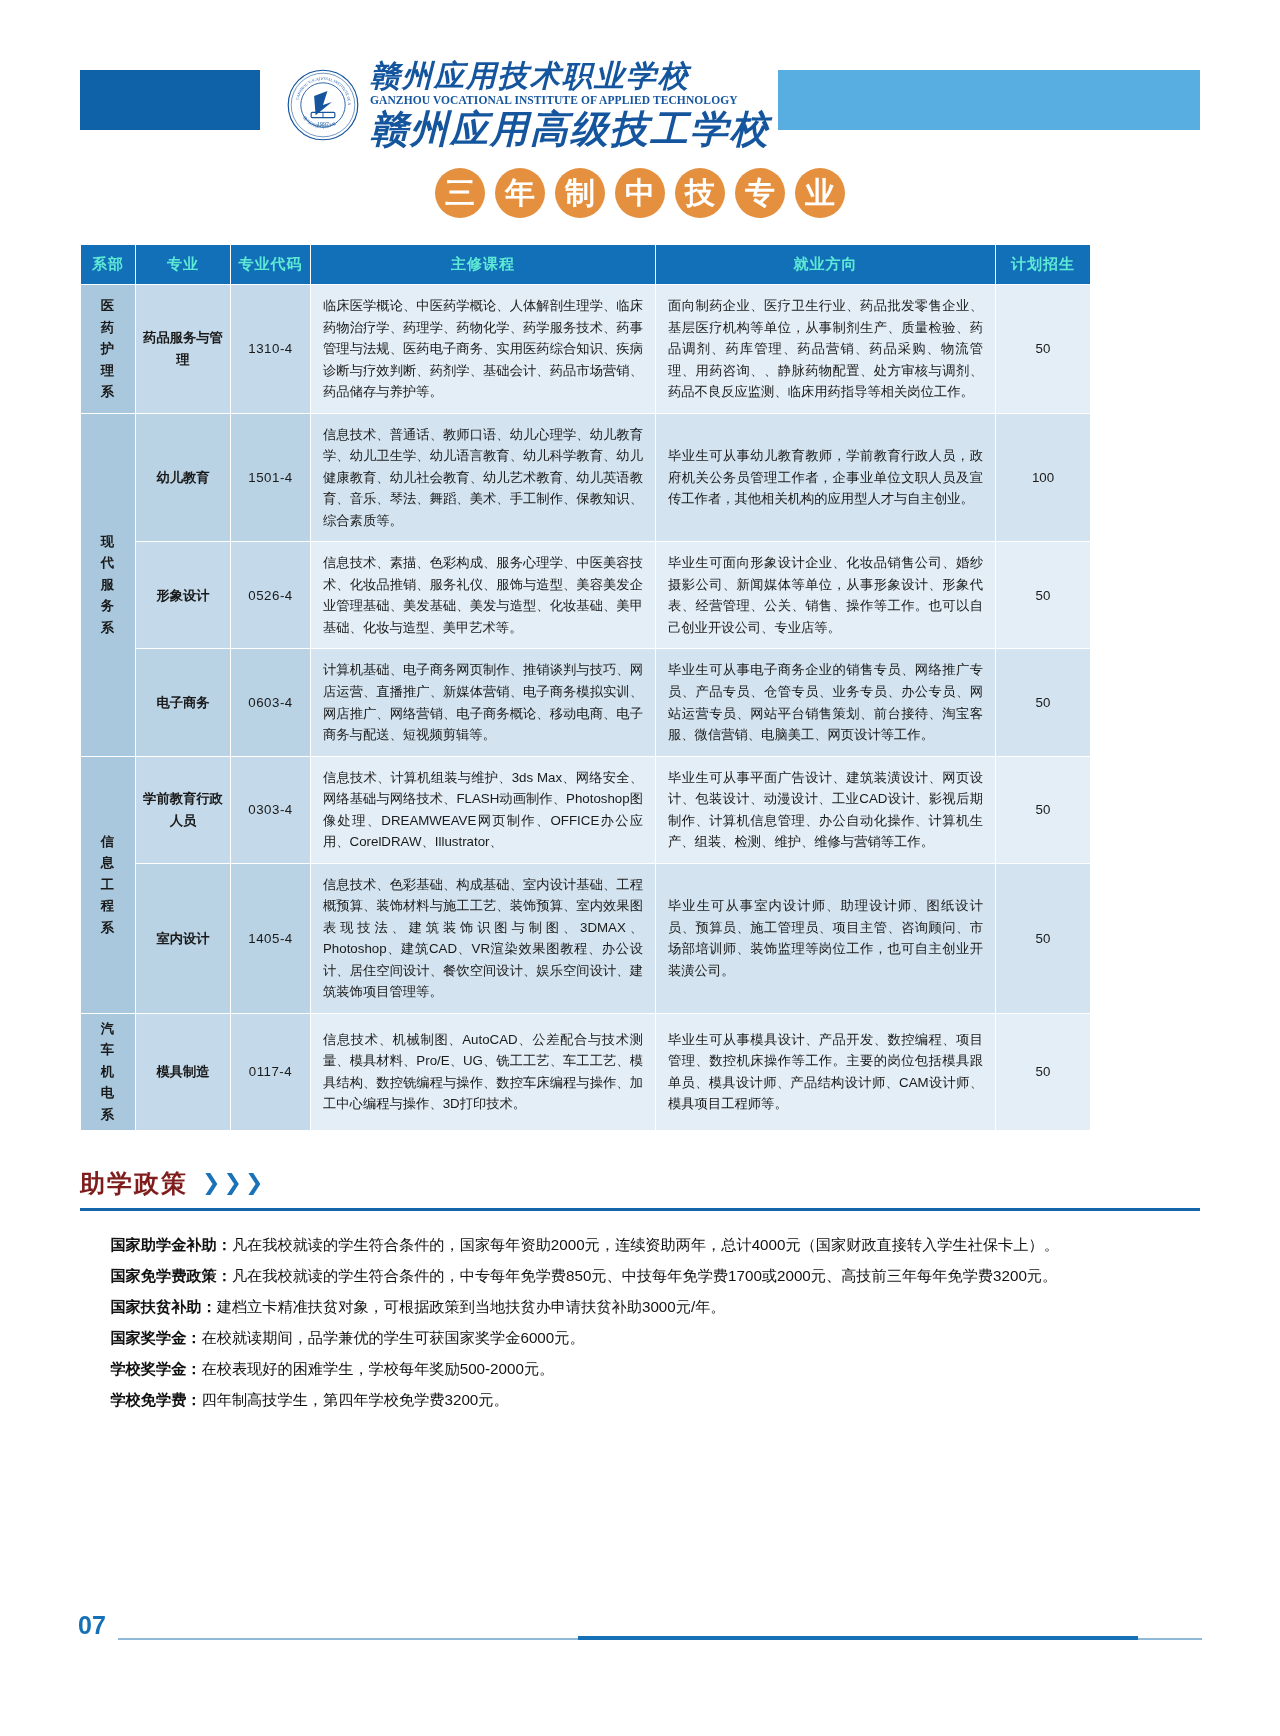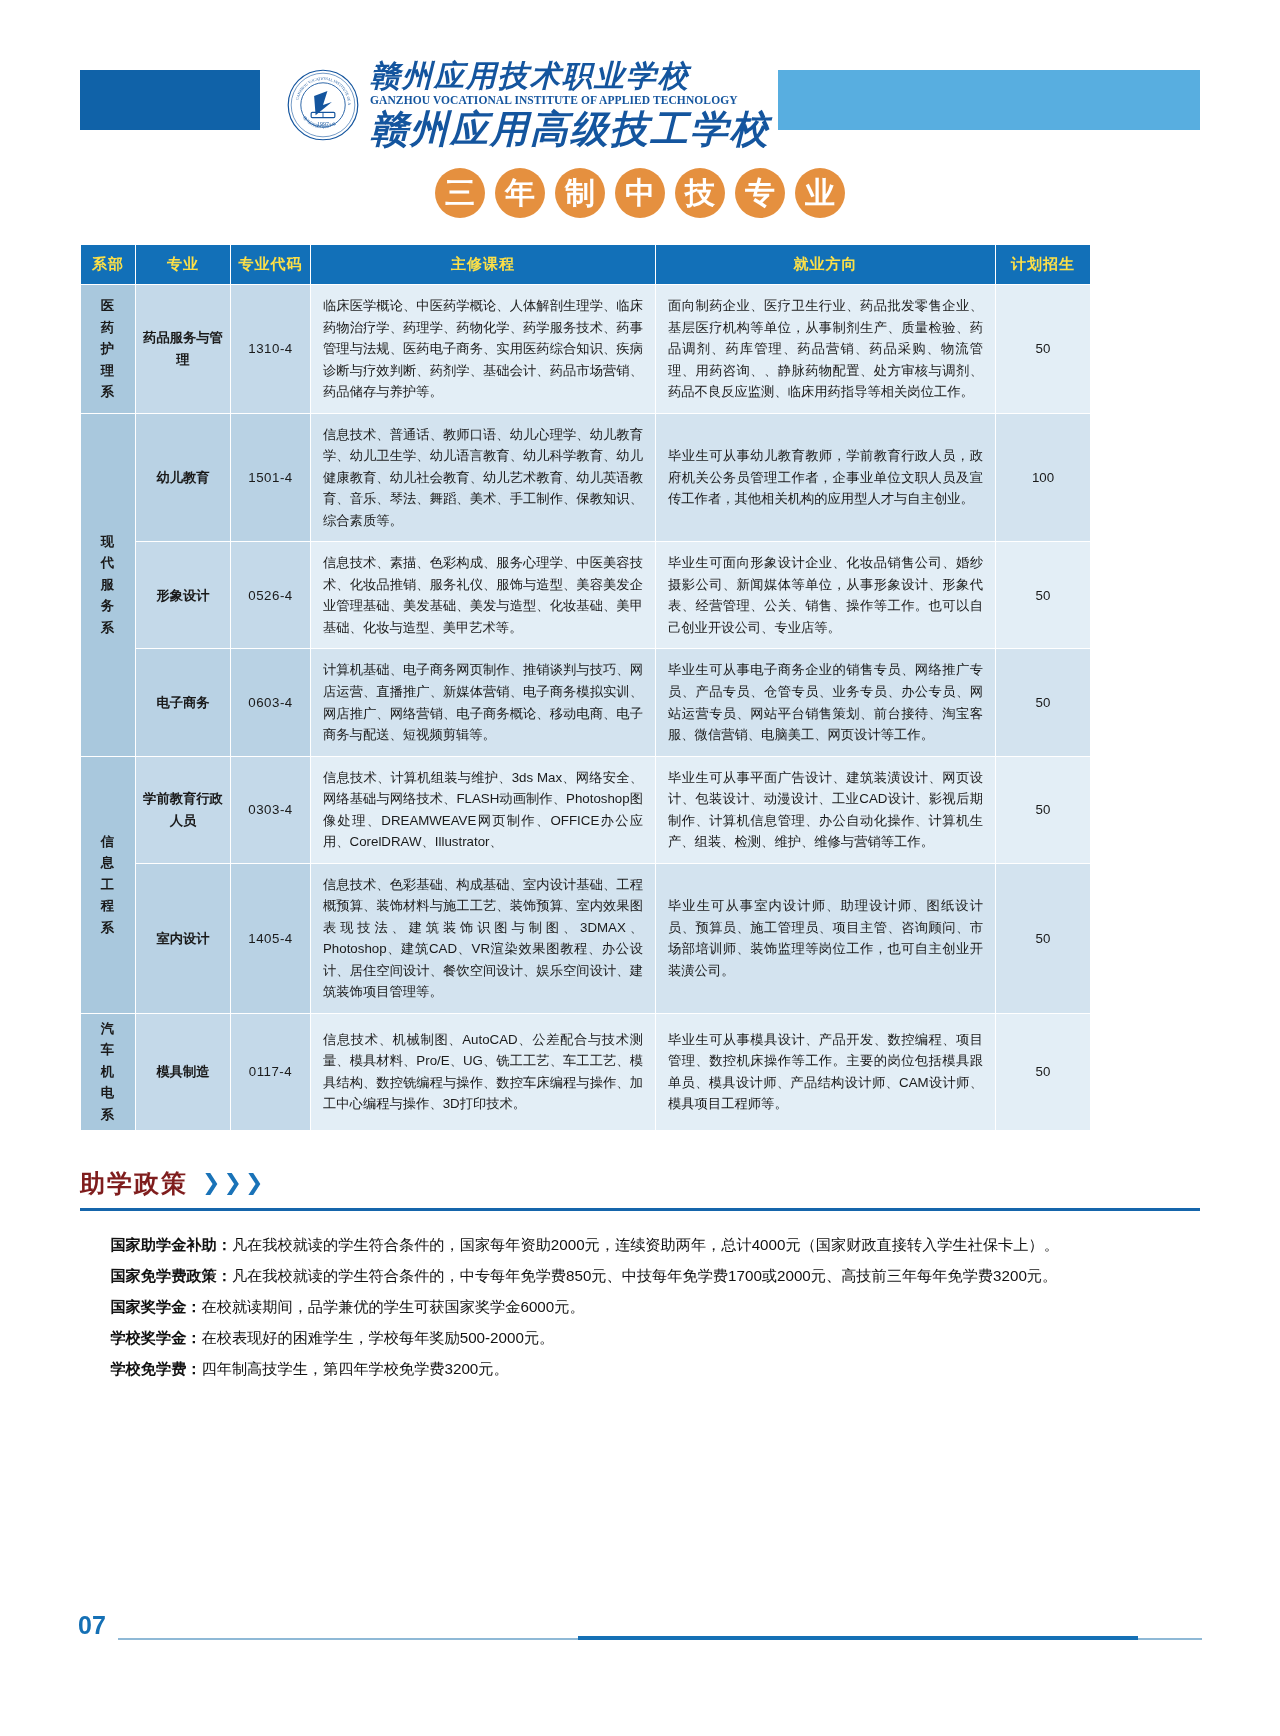--- a/index.html
+++ b/index.html
@@ -58,21 +58,21 @@
     font-family: "Liberation Sans", sans-serif;
   }
 
   
   .tbl-wrap { margin: 20px 80px 0 80px; }
   table.majors {
     width: 1010px; border-collapse: collapse;
     table-layout: fixed;
   }
   table.majors th {
-    background: #1270b8; color: #fde047;
+    background: #1270b8; color: #5eead4;
     font-size: 15px; font-weight: bold;
     padding: 10px 2px; text-align: center;
     border: 1px solid #ffffff;
     letter-spacing: 1px;
   }
   table.majors td {
     border: 1px solid #ffffff;
     vertical-align: middle;
     font-size: 13.3px;
     line-height: 1.62;
@@ -274,20 +274,21 @@
       <div class="chevrons">
         <span class="chev">❯</span>
           <span class="chev">❯</span>
           <span class="chev">❯</span>
       </div>
     </div>
     <div class="policy-rule"></div>
     <div class="policy-body" id="policy-body">
         <p class="policy-item"><b>国家助学金补助：</b><span>凡在我校就读的学生符合条件的，国家每年资助2000元，连续资助两年，总计4000元（国家财政直接转入学生社保卡上）。</span></p>
         <p class="policy-item"><b>国家免学费政策：</b><span>凡在我校就读的学生符合条件的，中专每年免学费850元、中技每年免学费1700或2000元、高技前三年每年免学费3200元。</span></p>
+        <p class="policy-item"><b>国家扶贫补助：</b><span>建档立卡精准扶贫对象，可根据政策到当地扶贫办申请扶贫补助3000元/年。</span></p>
         <p class="policy-item"><b>国家奖学金：</b><span>在校就读期间，品学兼优的学生可获国家奖学金6000元。</span></p>
         <p class="policy-item"><b>学校奖学金：</b><span>在校表现好的困难学生，学校每年奖励500-2000元。</span></p>
         <p class="policy-item"><b>学校免学费：</b><span>四年制高技学生，第四年学校免学费3200元。</span></p>
       </div>
   </div>
 
   <div class="footer">
     <div class="pg-num">07</div>
     <div class="f-line-a"></div>
     <div class="f-line-b"></div>

